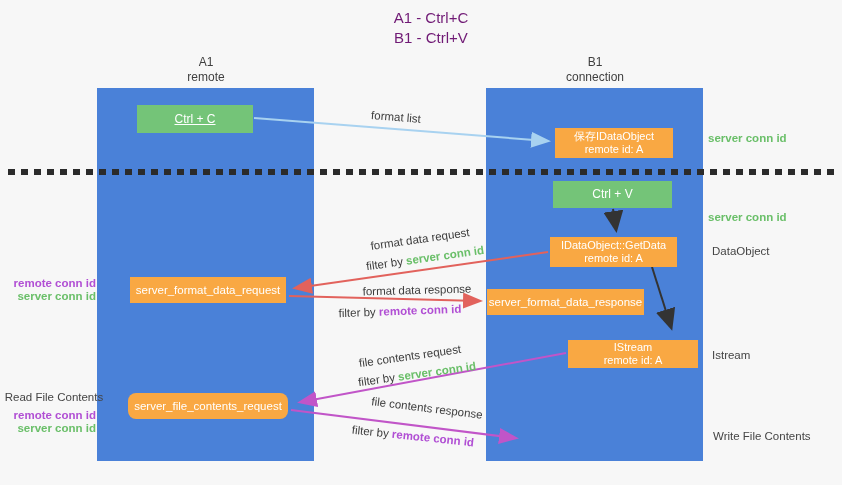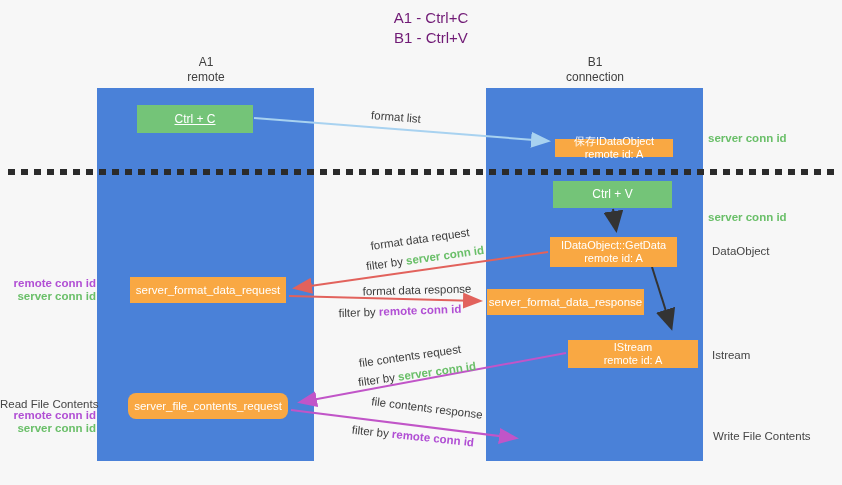--- a/index.html
+++ b/index.html
@@ -36,21 +36,21 @@
   .node{
     position:absolute;display:flex;flex-direction:column;
     align-items:center;justify-content:center;
     color:#ffffff;text-align:center;font-size:11.5px;line-height:13px;
     white-space:nowrap;
   }
   .green{background:#74c478;}
   .orange{background:#f9a843;}
 
   #node-ctrl-c{left:137px;top:105px;width:116px;height:28px;font-size:12px;text-decoration:underline;}
-  #node-save-dataobject{left:555px;top:139px;width:118px;height:18px;font-size:11px;}
+  #node-save-dataobject{left:555px;top:128px;width:118px;height:30px;font-size:11px;}
   #node-ctrl-v{left:553px;top:181px;width:119px;height:27px;font-size:12px;}
   #node-getdata{left:550px;top:237px;width:127px;height:30px;font-size:11px;}
   #node-format-request{left:130px;top:277px;width:156px;height:26px;}
   #node-format-response{left:487px;top:289px;width:157px;height:26px;}
   #node-istream{left:568px;top:340px;width:130px;height:28px;font-size:11px;}
   #node-file-request{left:128px;top:393px;width:160px;height:26px;border-radius:8px;}
   #node-file-response{left:524px;top:426px;width:160px;height:26px;}
 
   .edge-label{
     position:absolute;font-size:11.5px;color:#3d3d3d;white-space:nowrap;
@@ -188,20 +188,20 @@
   <div class="side-note green-bold" style="left:708px;top:211px;">server conn id</div>
   <div class="side-note gray" style="left:712px;top:245px;">DataObject</div>
   <div class="side-note gray" style="left:712px;top:349px;">Istream</div>
   <div class="side-note gray" style="left:713px;top:430px;">Write File Contents</div>
 
   <div class="left-ids" style="top:277px;">
     <span class="remote">remote conn id</span>
     <span class="server">server conn id</span>
   </div>
 
-  <div class="side-note gray" style="left:0;width:108px;text-align:left;top:391px;margin-top:7px;">Read File Contents</div>
+  <div class="side-note gray" style="left:0;width:108px;text-align:center;top:391px;">Read File Contents</div>
 
   <div class="left-ids" style="top:409px;">
     <span class="remote">remote conn id</span>
     <span class="server">server conn id</span>
   </div>
 
 </div>
 
 </body></html>

